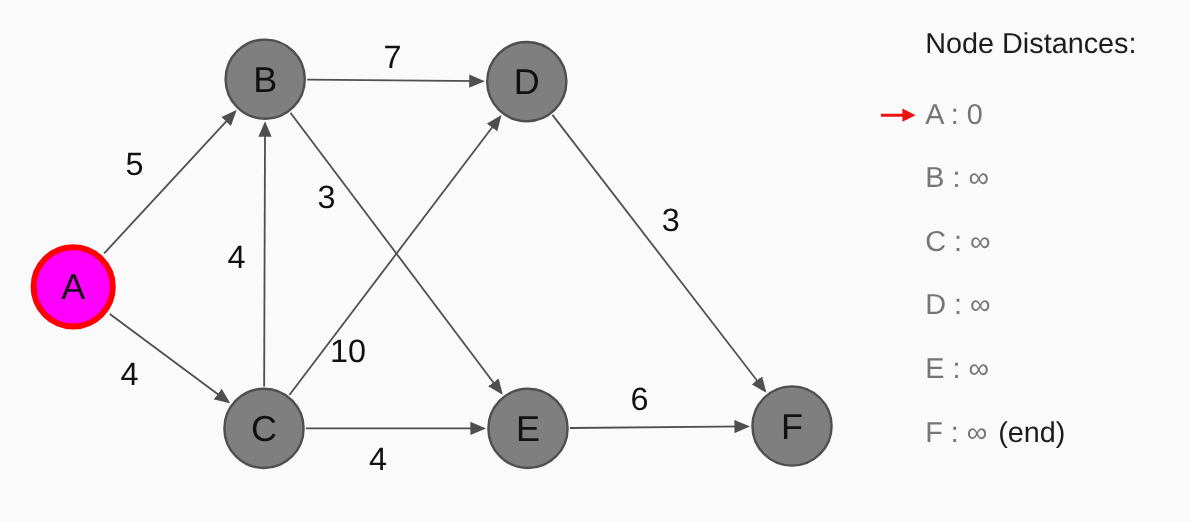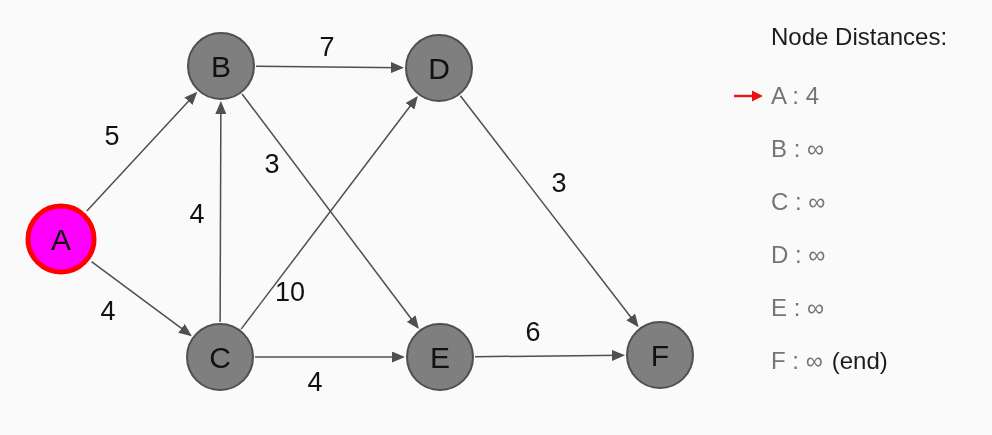--- a/index.html
+++ b/index.html
@@ -106,21 +106,21 @@
   <div class="panel">
     <div class="panel-title">Node Distances:</div>
     <div class="rows" id="rows">
         <div class="row">
           <span class="arrow-slot">
             <svg width="29" height="14" viewBox="0 0 29 14">
               <line x1="0" y1="7" x2="19" y2="7" stroke="#ee1111" stroke-width="2.4"></line>
               <polygon points="18,1.5 29,7 18,12.5" fill="#ee1111"></polygon>
             </svg>
           </span>
-          <span class="row-label">A : 4</span>
+          <span class="row-label">A : 0</span>
         </div>
         <div class="row">
           <span class="arrow-slot"></span>
           <span class="row-label">B : ∞</span>
         </div>
         <div class="row">
           <span class="arrow-slot"></span>
           <span class="row-label">C : ∞</span>
         </div>
         <div class="row">

